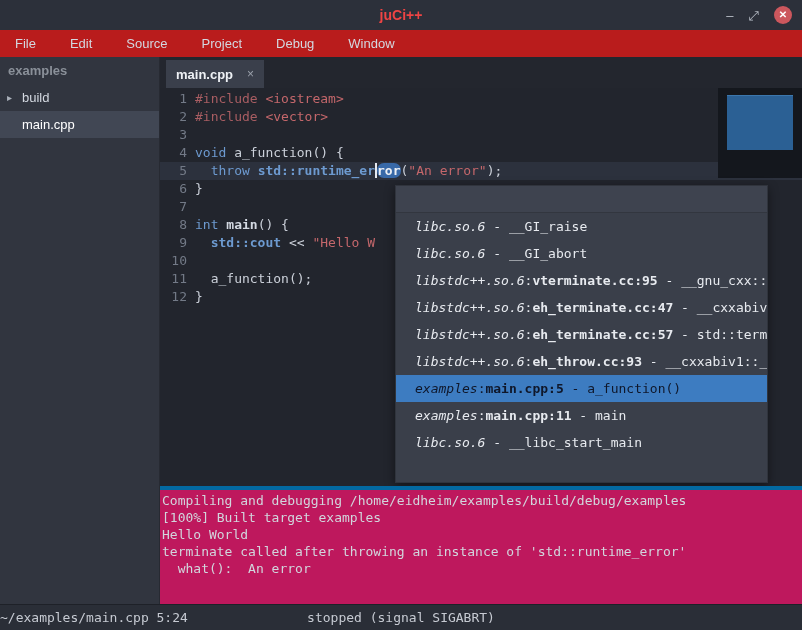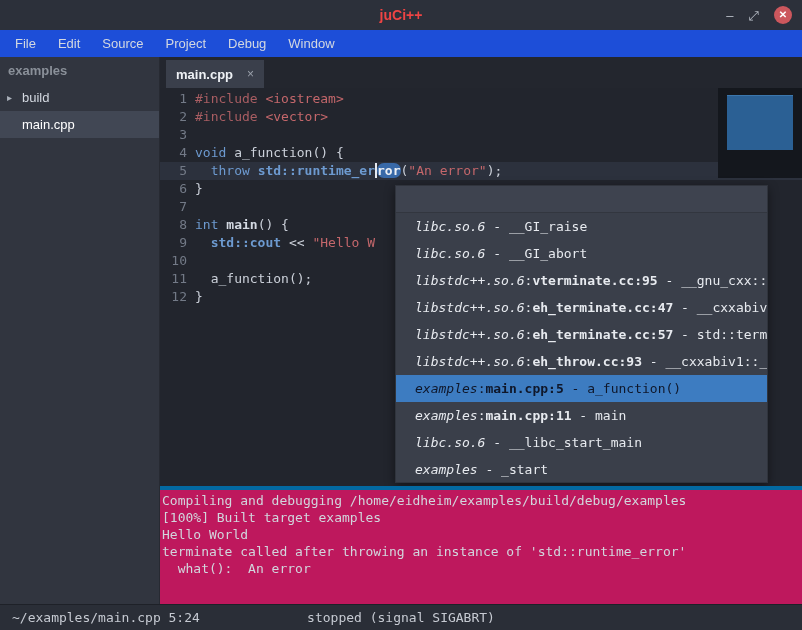--- a/index.html
+++ b/index.html
@@ -9,22 +9,22 @@
   
   .titlebar{position:absolute;top:0;left:0;right:0;height:30px;background:#2c303a;
             display:flex;align-items:center;justify-content:center;}
   .titlebar .title{color:#ef4444;font-size:14px;font-weight:600;}
   .win-controls{position:absolute;right:10px;top:0;height:30px;display:flex;align-items:center;gap:15px;}
   .btn-min,.btn-restore{color:#b9bfc8;font-size:13px;line-height:1;cursor:default;}
   .btn-close{width:18px;height:18px;border-radius:50%;background:#cc575d;color:#fff;
              font-size:10px;line-height:18px;text-align:center;font-weight:bold;}
 
   
-  .menubar{position:absolute;top:30px;left:0;right:0;height:27px;background:#1d4ed8;
-           display:flex;padding-left:4px;}
+  .menubar{position:absolute;top:30px;left:0;right:0;height:27px;background:#b91c1c;
+           display:flex;padding-left:4px;gap:12px;}
   .menu-item{color:#d3d8e0;font-size:13px;padding:0 11px;height:27px;line-height:27px;}
 
   
   .sidebar{position:absolute;top:57px;left:0;width:160px;bottom:26px;background:#31353f;
            border-right:1px solid #272a32;box-sizing:border-box;}
   .sidebar-header{height:27px;line-height:27px;padding-left:8px;color:#8a9099;
                   font-size:13px;font-weight:600;}
   .tree-item{height:27px;line-height:27px;font-size:13px;color:#d3d8e0;padding-left:22px;
              position:relative;white-space:nowrap;}
   .tree-item.selected{background:#414754;color:#ffffff;}
@@ -78,21 +78,21 @@
   .terminal{position:absolute;left:0;right:0;top:429px;bottom:0;background:#be185d;
             border-top:4px solid #0369a1;box-sizing:border-box;
             font-family:"DejaVu Sans Mono",monospace;font-size:13px;color:#d2d6dd;
             padding:2px 0 0 2px;overflow:hidden;}
   .term-line{height:17px;line-height:17px;white-space:pre;}
 
   
   .statusbar{position:absolute;bottom:0;left:0;right:0;height:26px;background:#2a2e37;
              border-top:1px solid #1e2128;box-sizing:border-box;color:#c6cad2;
              font-family:"DejaVu Sans Mono",monospace;font-size:13px;}
-  .status-left{position:absolute;left:12px;top:0;line-height:25px;}
+  .status-left{position:absolute;left:0;top:0;line-height:25px;}
   .status-center{position:absolute;left:50%;transform:translateX(-50%);top:0;line-height:25px;}
 </style>
 </head>
 <body>
 
 <div class="window">
 
   <div class="titlebar">
     <div class="title">juCi++</div>
     <div class="win-controls">
@@ -189,21 +189,20 @@
         <div>
             <div class="popup-item"><span class="mod">libc.so.6</span> - <span class="func">__GI_raise</span></div>
             <div class="popup-item"><span class="mod">libc.so.6</span> - <span class="func">__GI_abort</span></div>
             <div class="popup-item"><span class="mod">libstdc++.so.6</span>:<span class="file">vterminate.cc:95</span> - <span class="func">__gnu_cxx::__verbos</span></div>
             <div class="popup-item"><span class="mod">libstdc++.so.6</span>:<span class="file">eh_terminate.cc:47</span> - <span class="func">__cxxabiv1::__term</span></div>
             <div class="popup-item"><span class="mod">libstdc++.so.6</span>:<span class="file">eh_terminate.cc:57</span> - <span class="func">std::terminate()</span></div>
             <div class="popup-item"><span class="mod">libstdc++.so.6</span>:<span class="file">eh_throw.cc:93</span> - <span class="func">__cxxabiv1::__cxa_thro</span></div>
             <div class="popup-item selected"><span class="mod">examples</span>:<span class="file">main.cpp:5</span> - <span class="func">a_function()</span></div>
             <div class="popup-item"><span class="mod">examples</span>:<span class="file">main.cpp:11</span> - <span class="func">main</span></div>
             <div class="popup-item"><span class="mod">libc.so.6</span> - <span class="func">__libc_start_main</span></div>
-            <div class="popup-item"><span class="mod">examples</span> - <span class="func">_start</span></div>
           </div>
       </div>
     </div>
 
     <div class="terminal">
       <div>
           <div class="term-line">Compiling and debugging /home/eidheim/examples/build/debug/examples</div>
           <div class="term-line">[100%] Built target examples</div>
           <div class="term-line">Hello World</div>
           <div class="term-line">terminate called after throwing an instance of 'std::runtime_error'</div>

